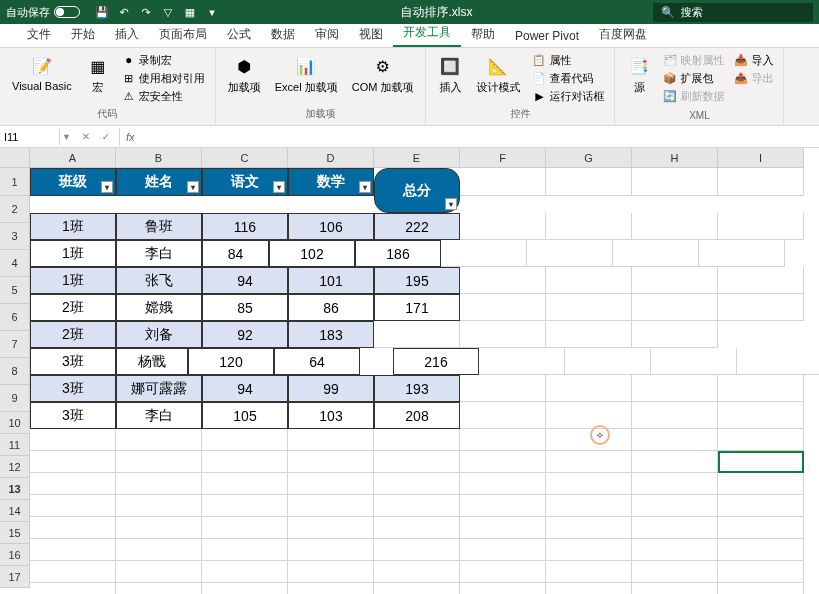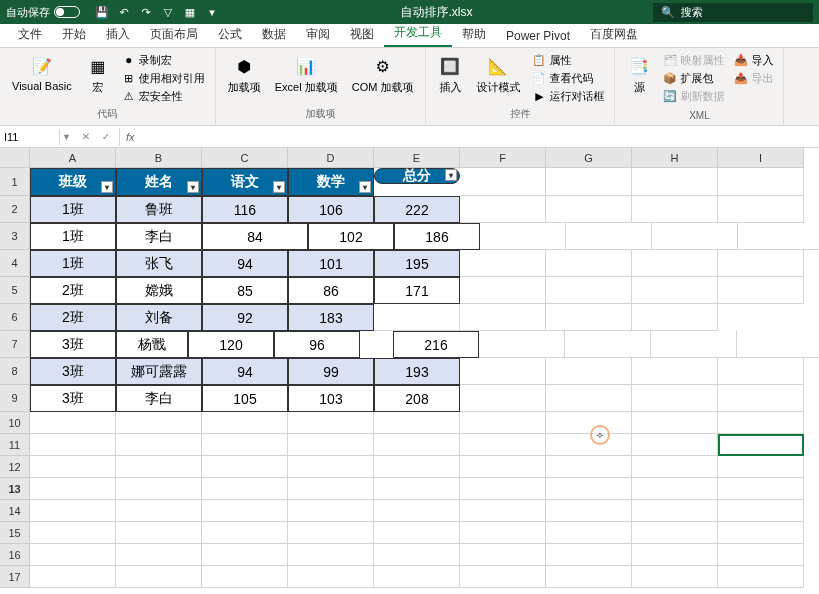--- a/index.html
+++ b/index.html
@@ -8,21 +8,21 @@
     .titlebar { background: #185c37; height: 24px; display: flex; align-items: center; color: #fff; padding: 0 6px; }
     .titlebar-left { display: flex; align-items: center; gap: 6px; }
     .autosave { display: flex; align-items: center; gap: 4px; font-size: 11px; }
     .toggle { width: 26px; height: 12px; border: 1px solid #fff; border-radius: 6px; position: relative; }
     .toggle::after { content: ''; position: absolute; width: 8px; height: 8px; background: #fff; border-radius: 50%; top: 1px; left: 1px; }
     .qat { display: flex; gap: 6px; margin-left: 8px; }
     .qat-btn { width: 16px; height: 16px; color: #fff; display: flex; align-items: center; justify-content: center; font-size: 11px; }
     .titlebar-center { flex: 1; text-align: center; font-size: 12px; }
     .titlebar-search { display: flex; align-items: center; background: #0d3b24; padding: 2px 8px; gap: 6px; font-size: 11px; min-width: 160px; }
     
-    .ribbon-tabs { display: flex; background: #fff; border-bottom: 1px solid #d4d4d4; height: 24px; align-items: flex-end; padding-left: 8px; }
+    .ribbon-tabs { display: flex; background: #fff; border-bottom: 1px solid #d4d4d4; height: 24px; align-items: flex-end; padding-left: 17px; }
     .ribbon-tab { padding: 4px 10px; font-size: 12px; color: #333; cursor: pointer; }
     .ribbon-tab.active { color: #15803d; border-bottom: 2px solid #107c41; font-weight: 500; }
     
     .ribbon { background: #f3f2f1; height: 78px; display: flex; border-bottom: 1px solid #d4d4d4; }
     .ribbon-group { padding: 4px 8px; border-right: 1px solid #e1dfdd; display: flex; flex-direction: column; justify-content: space-between; }
     .ribbon-group-content { display: flex; gap: 6px; align-items: flex-start; }
     .ribbon-group-label { text-align: center; font-size: 10px; color: #666; }
     .ribbon-btn { display: flex; flex-direction: column; align-items: center; gap: 2px; padding: 2px 4px; font-size: 11px; text-align: center; }
     .ribbon-btn-icon { width: 24px; height: 24px; display: flex; align-items: center; justify-content: center; font-size: 16px; }
     .ribbon-small { display: flex; flex-direction: column; gap: 1px; }
@@ -247,41 +247,41 @@
         <div class="col-h" style="width: 86px;">G</div>
         <div class="col-h" style="width: 86px;">H</div>
         <div class="col-h" style="width: 86px;">I</div>
       </div>
     <div class="cells" id="cells-grid">
         <div class="cell-row">
           <div class="cell table-cell header-cell" style="width: 86px; height: 28px;">班级<div class="filter-btn">▾</div></div>
           <div class="cell table-cell header-cell" style="width: 86px; height: 28px;">姓名<div class="filter-btn">▾</div></div>
           <div class="cell table-cell header-cell" style="width: 86px; height: 28px;">语文<div class="filter-btn">▾</div></div>
           <div class="cell table-cell header-cell" style="width: 86px; height: 28px;">数学<div class="filter-btn">▾</div></div>
-          <div class="cell table-cell header-cell" style="width: 86px; height: 16px; border-radius: 14px;">总分<div class="filter-btn">▾</div></div>
+          <div class="cell table-cell header-cell" style="width: 86px; height: 45px; border-radius: 14px;">总分<div class="filter-btn">▾</div></div>
           <div class="cell" style="width: 86px; height: 28px;"></div>
           <div class="cell" style="width: 86px; height: 28px;"></div>
           <div class="cell" style="width: 86px; height: 28px;"></div>
           <div class="cell" style="width: 86px; height: 28px;"></div>
         </div>
         <div class="cell-row">
           <div class="cell table-cell band-a" style="width: 86px; height: 27px;">1班</div>
           <div class="cell table-cell band-a" style="width: 86px; height: 27px;">鲁班</div>
           <div class="cell table-cell band-a" style="width: 86px; height: 27px;">116</div>
           <div class="cell table-cell band-a" style="width: 86px; height: 27px;">106</div>
           <div class="cell table-cell band-a" style="width: 86px; height: 27px;">222</div>
           <div class="cell" style="width: 86px; height: 27px;"></div>
           <div class="cell" style="width: 86px; height: 27px;"></div>
           <div class="cell" style="width: 86px; height: 27px;"></div>
           <div class="cell" style="width: 86px; height: 27px;"></div>
         </div>
         <div class="cell-row">
           <div class="cell table-cell" style="width: 86px; height: 27px;">1班</div>
           <div class="cell table-cell" style="width: 86px; height: 27px;">李白</div>
-          <div class="cell table-cell" style="width: 106px; height: 27px;">84</div>
+          <div class="cell table-cell" style="width: 67px; height: 27px;">84</div>
           <div class="cell table-cell" style="width: 86px; height: 27px;">102</div>
           <div class="cell table-cell" style="width: 86px; height: 27px;">186</div>
           <div class="cell" style="width: 86px; height: 27px;"></div>
           <div class="cell" style="width: 86px; height: 27px;"></div>
           <div class="cell" style="width: 86px; height: 27px;"></div>
           <div class="cell" style="width: 86px; height: 27px;"></div>
         </div>
         <div class="cell-row">
           <div class="cell table-cell band-a" style="width: 86px; height: 27px;">1班</div>
           <div class="cell table-cell band-a" style="width: 86px; height: 27px;">张飞</div>
@@ -311,21 +311,21 @@
           <div class="cell table-cell band-a" style="width: 86px; height: 27px;">183</div>
           <div class="cell" style="width: 86px; height: 27px;"></div>
           <div class="cell" style="width: 86px; height: 27px;"></div>
           <div class="cell" style="width: 86px; height: 27px;"></div>
           <div class="cell" style="width: 86px; height: 27px;"></div>
         </div>
         <div class="cell-row">
           <div class="cell table-cell" style="width: 86px; height: 27px;">3班</div>
           <div class="cell table-cell" style="width: 72px; height: 27px;">杨戬</div>
           <div class="cell table-cell" style="width: 86px; height: 27px;">120</div>
-          <div class="cell table-cell" style="width: 86px; height: 27px;">96</div>
+          <div class="cell table-cell" style="width: 86px; height: 27px;">64</div>
           <div class="cell table-cell" style="width: 86px; height: 27px; margin-left: 33px;">216</div>
           <div class="cell" style="width: 86px; height: 27px;"></div>
           <div class="cell" style="width: 86px; height: 27px;"></div>
           <div class="cell" style="width: 86px; height: 27px;"></div>
           <div class="cell" style="width: 86px; height: 27px;"></div>
         </div>
         <div class="cell-row">
           <div class="cell table-cell band-a" style="width: 86px; height: 27px;">3班</div>
           <div class="cell table-cell band-a" style="width: 86px; height: 27px;">娜可露露</div>
           <div class="cell table-cell band-a" style="width: 86px; height: 27px;">94</div>

